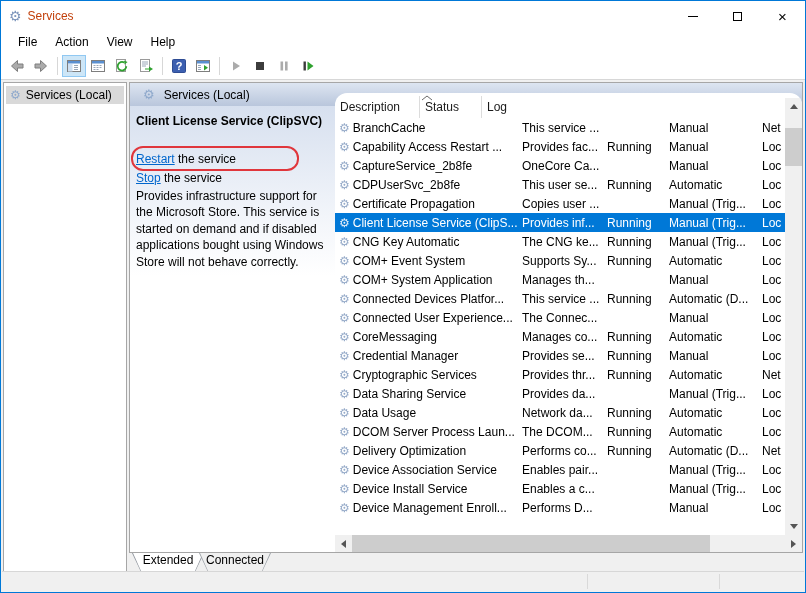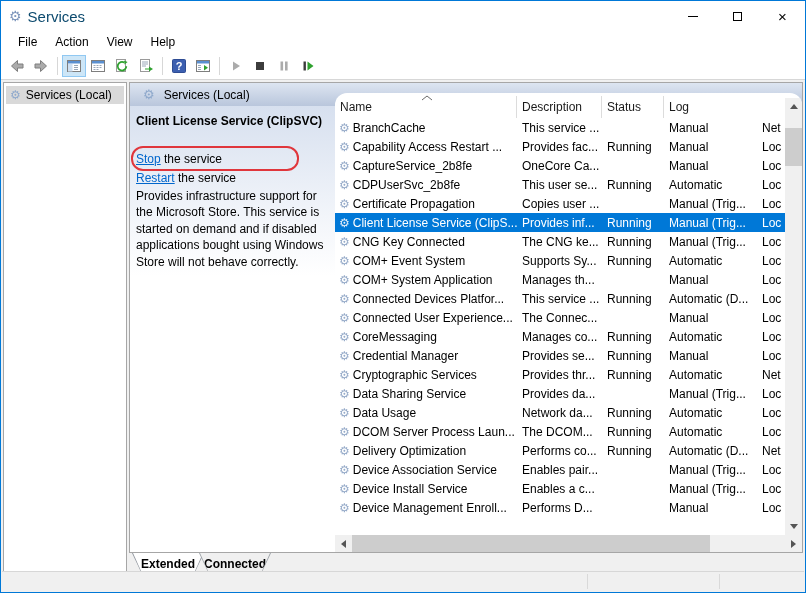--- a/index.html
+++ b/index.html
@@ -6,21 +6,21 @@
   html,body { background:#888; }
   body { font-family:"Liberation Sans", sans-serif; }
   .window{
     position:relative; width:806px; height:593px; margin:0 auto;
     background:#F0F0F0; border:1px solid #0078D7; overflow:hidden;
     font-size:12px; color:#000;
   }
   
   .titlebar{ height:30px; background:#fff; display:flex; align-items:center; }
   .titlebar .app-ico{ font-size:14px; color:#7D96BC; margin:0 6px 0 8px; }
-  .titlebar .title{ flex:1; font-size:15px; color:#0c4a6e; }
+  .titlebar .title{ flex:1; font-size:12px; color:#c2410c; }
   .win-btns{ display:flex; height:100%; }
   .win-btn{ width:45px; height:100%; display:flex; align-items:center; justify-content:center; }
   .glyph-min{ width:10px; height:1px; background:#000; }
   .glyph-max{ width:9px; height:9px; border:1px solid #000; }
   .glyph-close{ font-size:15px; line-height:1; color:#000; }
   
   .menubar{ height:22px; background:#fff; display:flex; align-items:center; padding-left:8px; }
   .menu-item{ padding:2px 9px; }
   
   .toolbar{ height:27px; background:#fff; border-bottom:1px solid #D7D7D7; display:flex; align-items:center; padding-left:4px; }
@@ -72,21 +72,21 @@
   .tri{ width:0; height:0; }
   .tri-up{ border-left:4px solid transparent; border-right:4px solid transparent; border-bottom:5px solid #555; }
   .tri-down{ border-left:4px solid transparent; border-right:4px solid transparent; border-top:5px solid #555; }
   .tri-left{ border-top:4px solid transparent; border-bottom:4px solid transparent; border-right:5px solid #555; }
   .tri-right{ border-top:4px solid transparent; border-bottom:4px solid transparent; border-left:5px solid #555; }
   .hscroll{ height:17px; flex:none; position:relative; background:#F0F0F0; }
   .hthumb{ position:absolute; left:17px; top:0; height:17px; width:358px; background:#CDCDCD; }
   
   .tabs-row{ height:19px; display:flex; padding-left:3px; background:#F0F0F0; }
   .tab{ position:relative; height:19px; margin-right:-5px; clip-path:polygon(0 0,100% 0,calc(100% - 9px) 100%,9px 100%); background:#9AA0A6; }
-  .tab-inner{ position:absolute; inset:0 1px 1px 1px; clip-path:polygon(0 0,100% 0,calc(100% - 8px) 100%,8px 100%); background:#F0F0F0; display:flex; align-items:flex-end; justify-content:center; padding:0 18px;font-weight:bold; }
+  .tab-inner{ position:absolute; inset:0 1px 1px 1px; clip-path:polygon(0 0,100% 0,calc(100% - 8px) 100%,8px 100%); background:#F0F0F0; display:flex; align-items:flex-start; justify-content:center; padding:0 18px; }
   .tab.active .tab-inner{ background:#FFFFFF; inset:0 1px 1px 1px; }
   .tab.active{ background:#8C929A; }
   
   .statusbar{ position:absolute; left:1px; right:1px; bottom:1px; height:20px; background:#F0F0F0; border-top:1px solid #D7D7D7; }
   .sb-sep{ position:absolute; top:2px; bottom:2px; width:1px; background:#D9D9D9; }
   .sb-sep.s1{ left:585px; } .sb-sep.s2{ left:717px; }
 </style>
 </head>
 <body>
 
@@ -213,36 +213,35 @@
           <span>Services (Local)</span>
         </div>
 
         <div class="mmc-body">
 
           <div class="info-panel">
             <div class="svc-title">Client License Service (ClipSVC)</div>
             <div class="links">
               <div class="red-oval"></div>
               <div class="link-line">
-                <a class="act">Stop</a><span> the service</span>
+                <a class="act">Restart</a><span> the service</span>
               </div>
               <div class="link-line">
-                <a class="act">Restart</a><span> the service</span>
+                <a class="act">Stop</a><span> the service</span>
               </div>
             </div>
             <div class="desc-text">Provides infrastructure support for the Microsoft Store. This service is started on demand and if disabled applications bought using Windows Store will not behave correctly.</div>
           </div>
 
           <div class="list-wrap">
             <div class="list-panel">
               <div class="col-headers">
                 <svg class="sort-chevron" width="12" height="6">
                     <path d="M1 5 L6 1 L11 5" fill="none" stroke="#6B6B6B" stroke-width="1"></path>
                   </svg>
-                <div class="hcell" style="width:182px">Name</div>
                 <div class="hcell" style="width:85px">Description</div>
                 <div class="hcell" style="width:62px">Status</div>
                 <div class="hcell" style="flex:1;border-right:none">Log</div>
               </div>
 
               <div class="rows">
   <div class="row">
     <span class="cell c-name">
                       <span class="gear">⚙</span>
                       <span class="txt">BranchCache</span>
@@ -304,21 +303,21 @@
                     </span>
     <span class="cell c-desc">Provides inf...</span>
     <span class="cell c-status">Running</span>
     <span class="cell c-startup">Manual (Trig...</span>
     <span class="cell c-logon">Loc</span>
   </div>
 
   <div class="row">
     <span class="cell c-name">
                       <span class="gear">⚙</span>
-                      <span class="txt">CNG Key Connected</span>
+                      <span class="txt">CNG Key Automatic</span>
                     </span>
     <span class="cell c-desc">The CNG ke...</span>
     <span class="cell c-status">Running</span>
     <span class="cell c-startup">Manual (Trig...</span>
     <span class="cell c-logon">Loc</span>
   </div>
 
   <div class="row">
     <span class="cell c-name">
                       <span class="gear">⚙</span>

